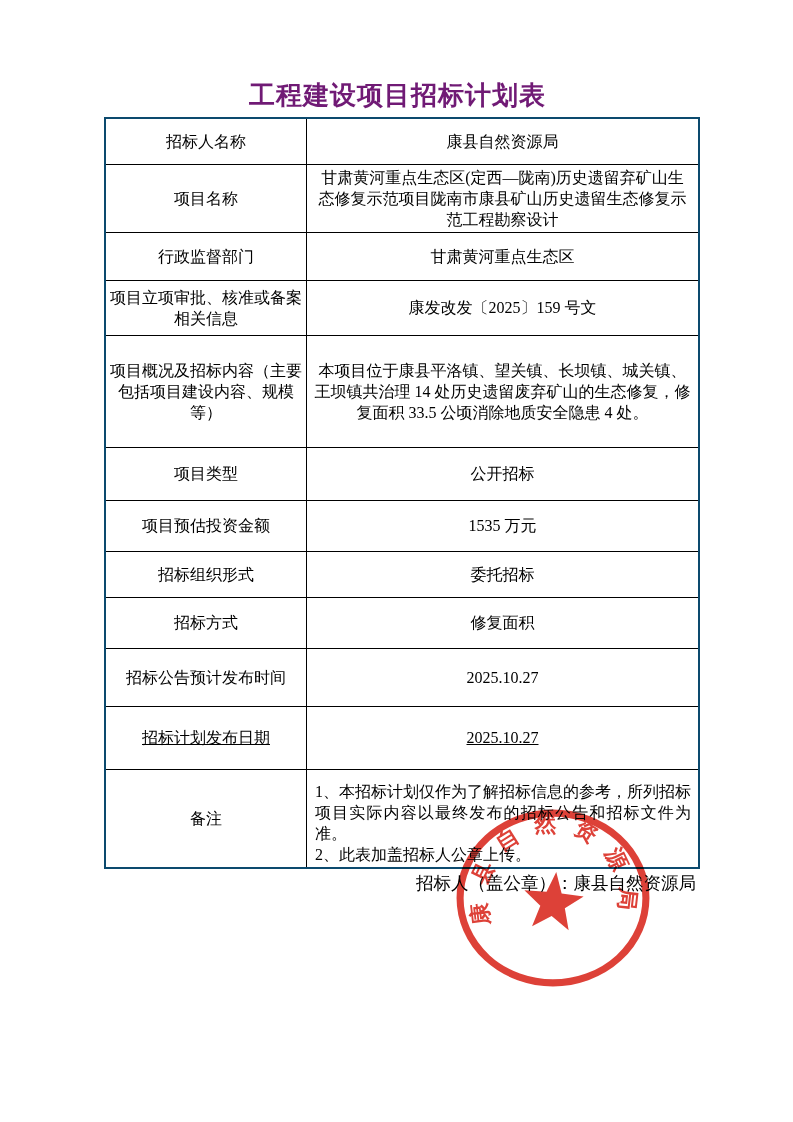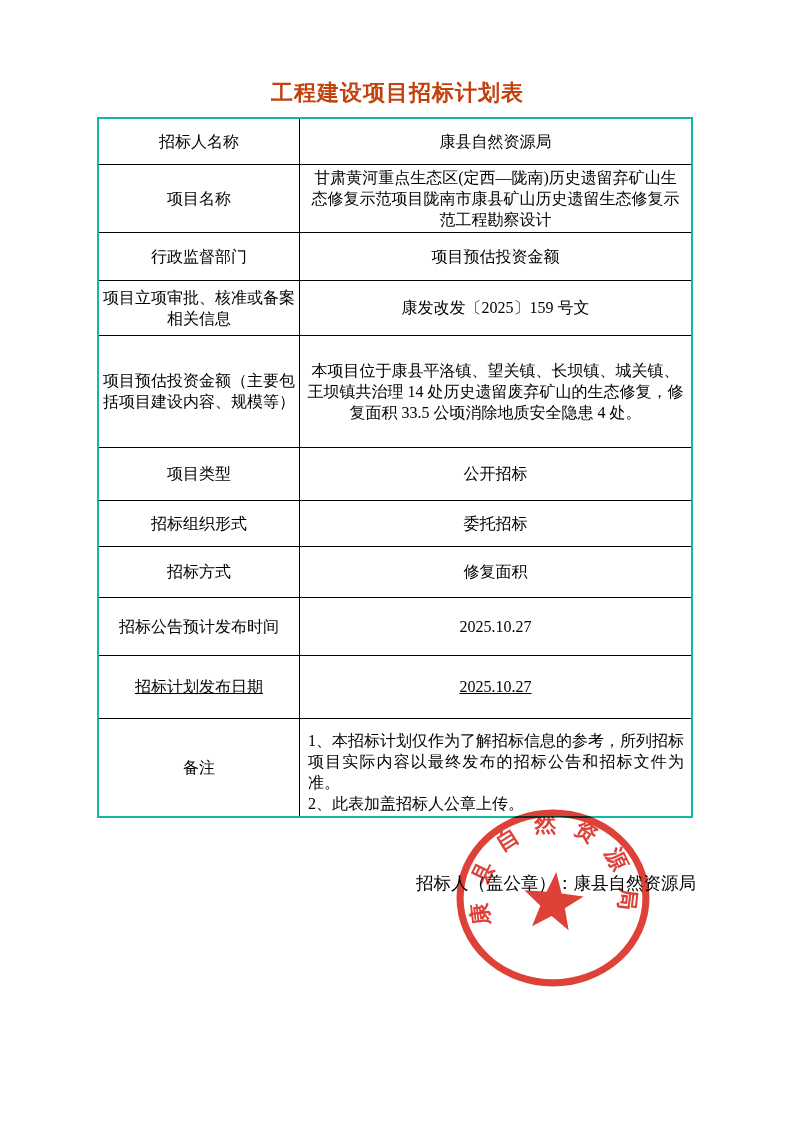--- a/index.html
+++ b/index.html
@@ -17,33 +17,33 @@
     color: #000000;
   }
   .doc-title {
     position: absolute;
     left: 113px;
     top: 78px;
     width: 569px;
     text-align: center;
     font-family: "Liberation Sans", "DejaVu Sans", sans-serif;
     font-weight: bold;
-    font-size: 22px;
+    font-size: 26px;
     letter-spacing: 1px;
-    color: #c2410c;
+    color: #701a75;
     white-space: nowrap;
   }
   table.plan-table {
     position: absolute;
-    left: 97px;
+    left: 104px;
     top: 117px;
     width: 569px;
     border-collapse: collapse;
     table-layout: fixed;
-    border: 2px solid #14b8a6;
+    border: 2px solid #0c4a6e;
   }
   table.plan-table td {
     border: 1.5px solid #000000;
     font-size: 16px;
     line-height: 21px;
     vertical-align: middle;
     overflow: hidden;
   }
   td.cell-label {
     width: 192px;
@@ -116,33 +116,37 @@
       <tr class="r1">
         <td class="cell-label">招标人名称</td>
         <td class="cell-value">康县自然资源局</td>
       </tr>
       <tr class="r2">
         <td class="cell-label">项目名称</td>
         <td class="cell-value">甘肃黄河重点生态区(定西—陇南)历史遗留弃矿山生态修复示范项目陇南市康县矿山历史遗留生态修复示范工程勘察设计</td>
       </tr>
       <tr class="r3">
         <td class="cell-label">行政监督部门</td>
-        <td class="cell-value">项目预估投资金额</td>
+        <td class="cell-value">甘肃黄河重点生态区</td>
       </tr>
       <tr class="r4">
         <td class="cell-label">项目立项审批、核准或备案相关信息</td>
         <td class="cell-value">康发改发〔2025〕159 号文</td>
       </tr>
       <tr class="r5">
-        <td class="cell-label">项目预估投资金额（主要包括项目建设内容、规模等）</td>
+        <td class="cell-label">项目概况及招标内容（主要包括项目建设内容、规模等）</td>
         <td class="cell-value">本项目位于康县平洛镇、望关镇、长坝镇、城关镇、王坝镇共治理 14 处历史遗留废弃矿山的生态修复，修复面积 33.5 公顷消除地质安全隐患 4 处。</td>
       </tr>
       <tr class="r6">
         <td class="cell-label">项目类型</td>
         <td class="cell-value">公开招标</td>
+      </tr>
+      <tr class="r7">
+        <td class="cell-label">项目预估投资金额</td>
+        <td class="cell-value">1535 万元</td>
       </tr>
       <tr class="r8">
         <td class="cell-label">招标组织形式</td>
         <td class="cell-value">委托招标</td>
       </tr>
       <tr class="r9">
         <td class="cell-label">招标方式</td>
         <td class="cell-value">修复面积</td>
       </tr>
       <tr class="r10">

